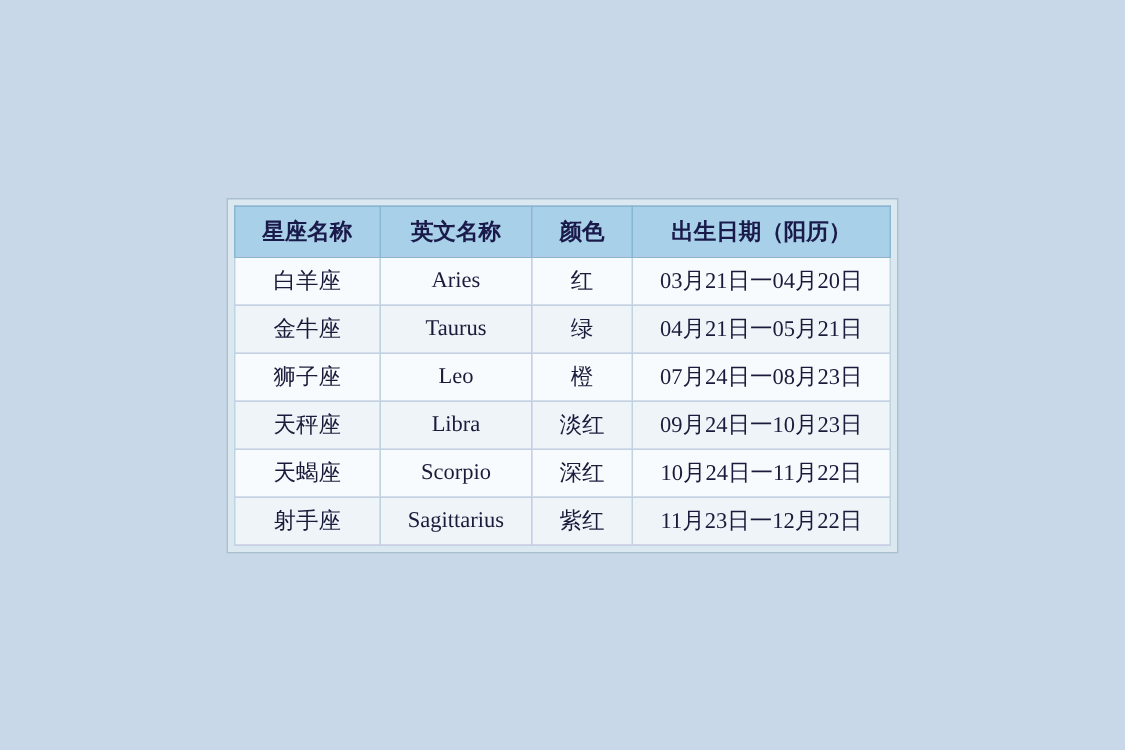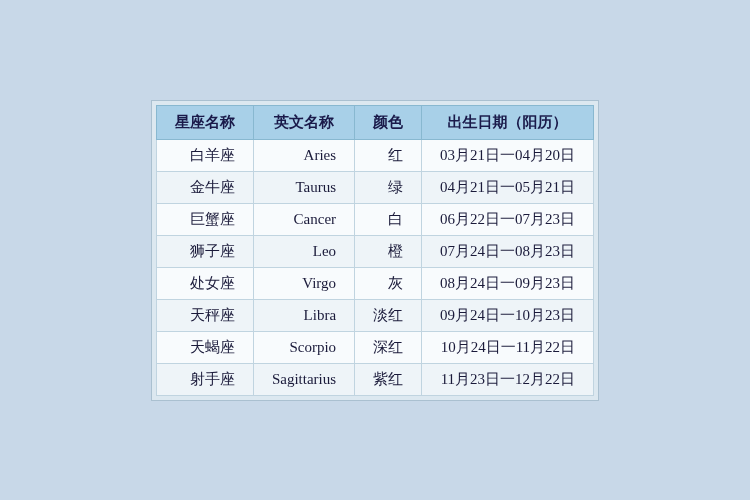--- a/index.html
+++ b/index.html
@@ -33,21 +33,21 @@
     th {
       background-color: #a8d0e8;
       color: #1a1a4a;
       font-weight: bold;
       text-align: center;
       padding: 7px 18px;
       border: 1px solid #88b8d0;
     }
 
     td {
-      text-align: right;
+      text-align: center;
       padding: 6px 18px;
       border: 1px solid #c0d4e0;
       color: #1a1a3a;
       background-color: #f8fbfd;
     }
 
     tr:nth-child(even) td {
       background-color: #eef4f8;
     }
   </style>
@@ -71,36 +71,24 @@
           <td>红</td>
           <td>03月21日一04月20日</td>
         </tr>
         <tr>
           <td>金牛座</td>
           <td>Taurus</td>
           <td>绿</td>
           <td>04月21日一05月21日</td>
         </tr>
         <tr>
-          <td>巨蟹座</td>
-          <td>Cancer</td>
-          <td>白</td>
-          <td>06月22日一07月23日</td>
-        </tr>
-        <tr>
           <td>狮子座</td>
           <td>Leo</td>
           <td>橙</td>
           <td>07月24日一08月23日</td>
-        </tr>
-        <tr>
-          <td>处女座</td>
-          <td>Virgo</td>
-          <td>灰</td>
-          <td>08月24日一09月23日</td>
         </tr>
         <tr>
           <td>天秤座</td>
           <td>Libra</td>
           <td>淡红</td>
           <td>09月24日一10月23日</td>
         </tr>
         <tr>
           <td>天蝎座</td>
           <td>Scorpio</td>

